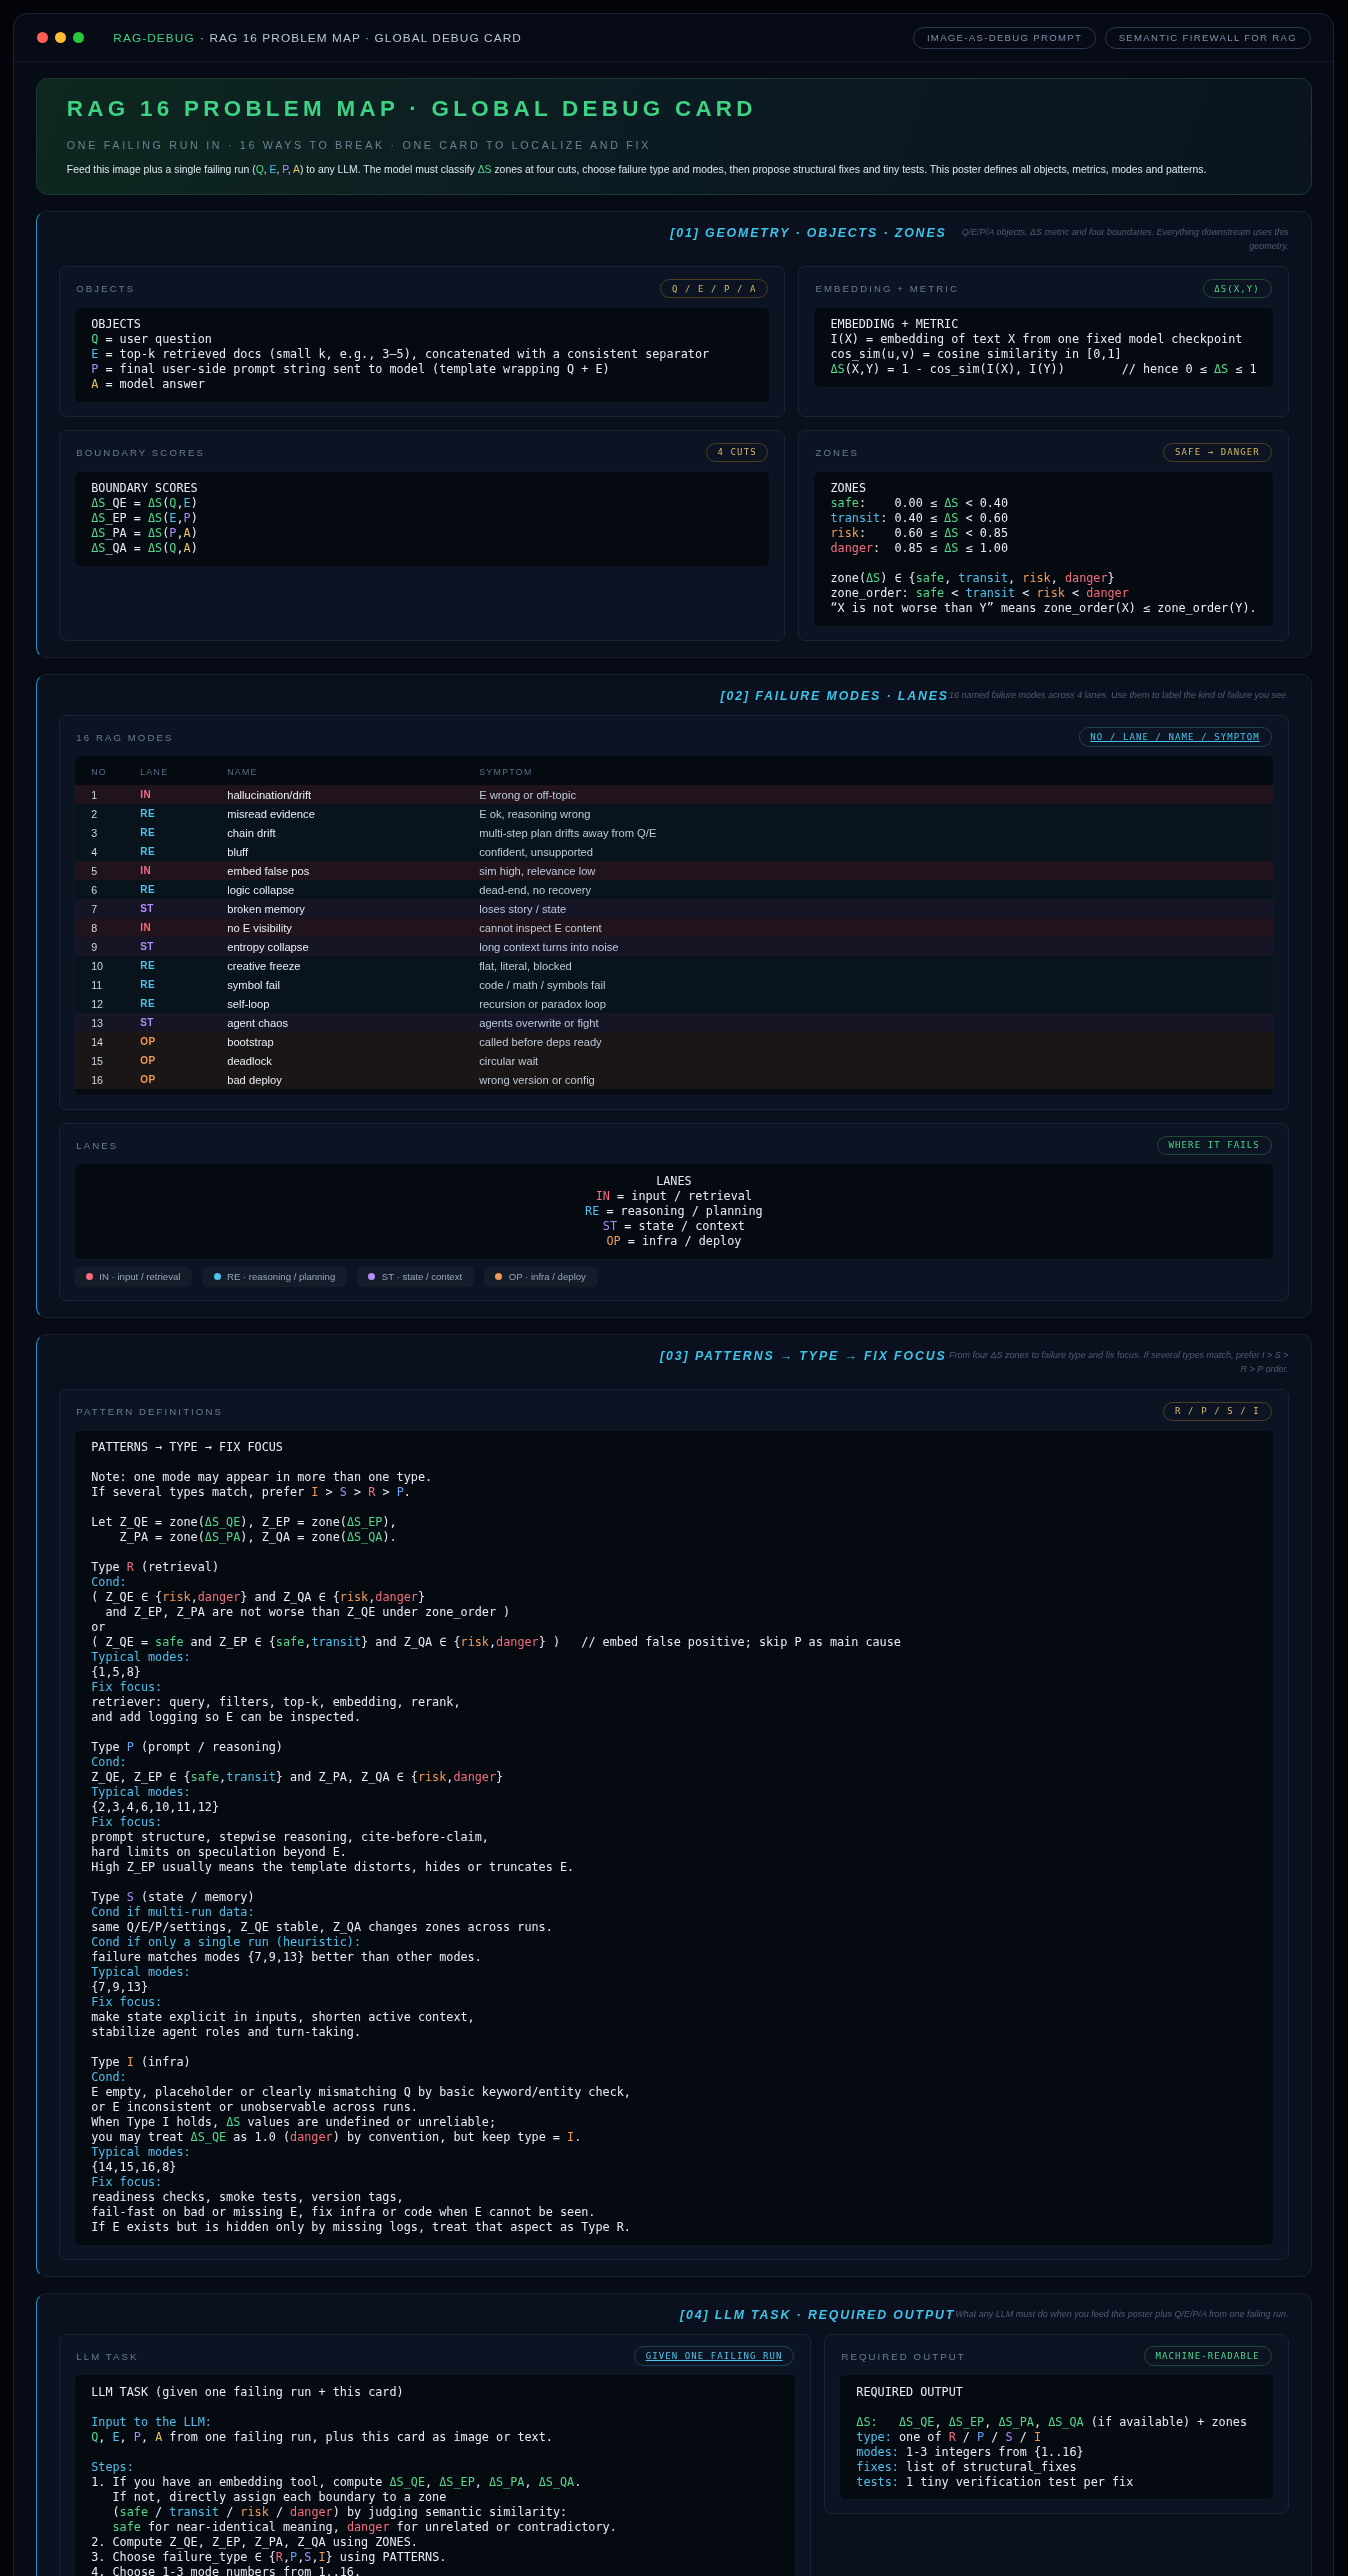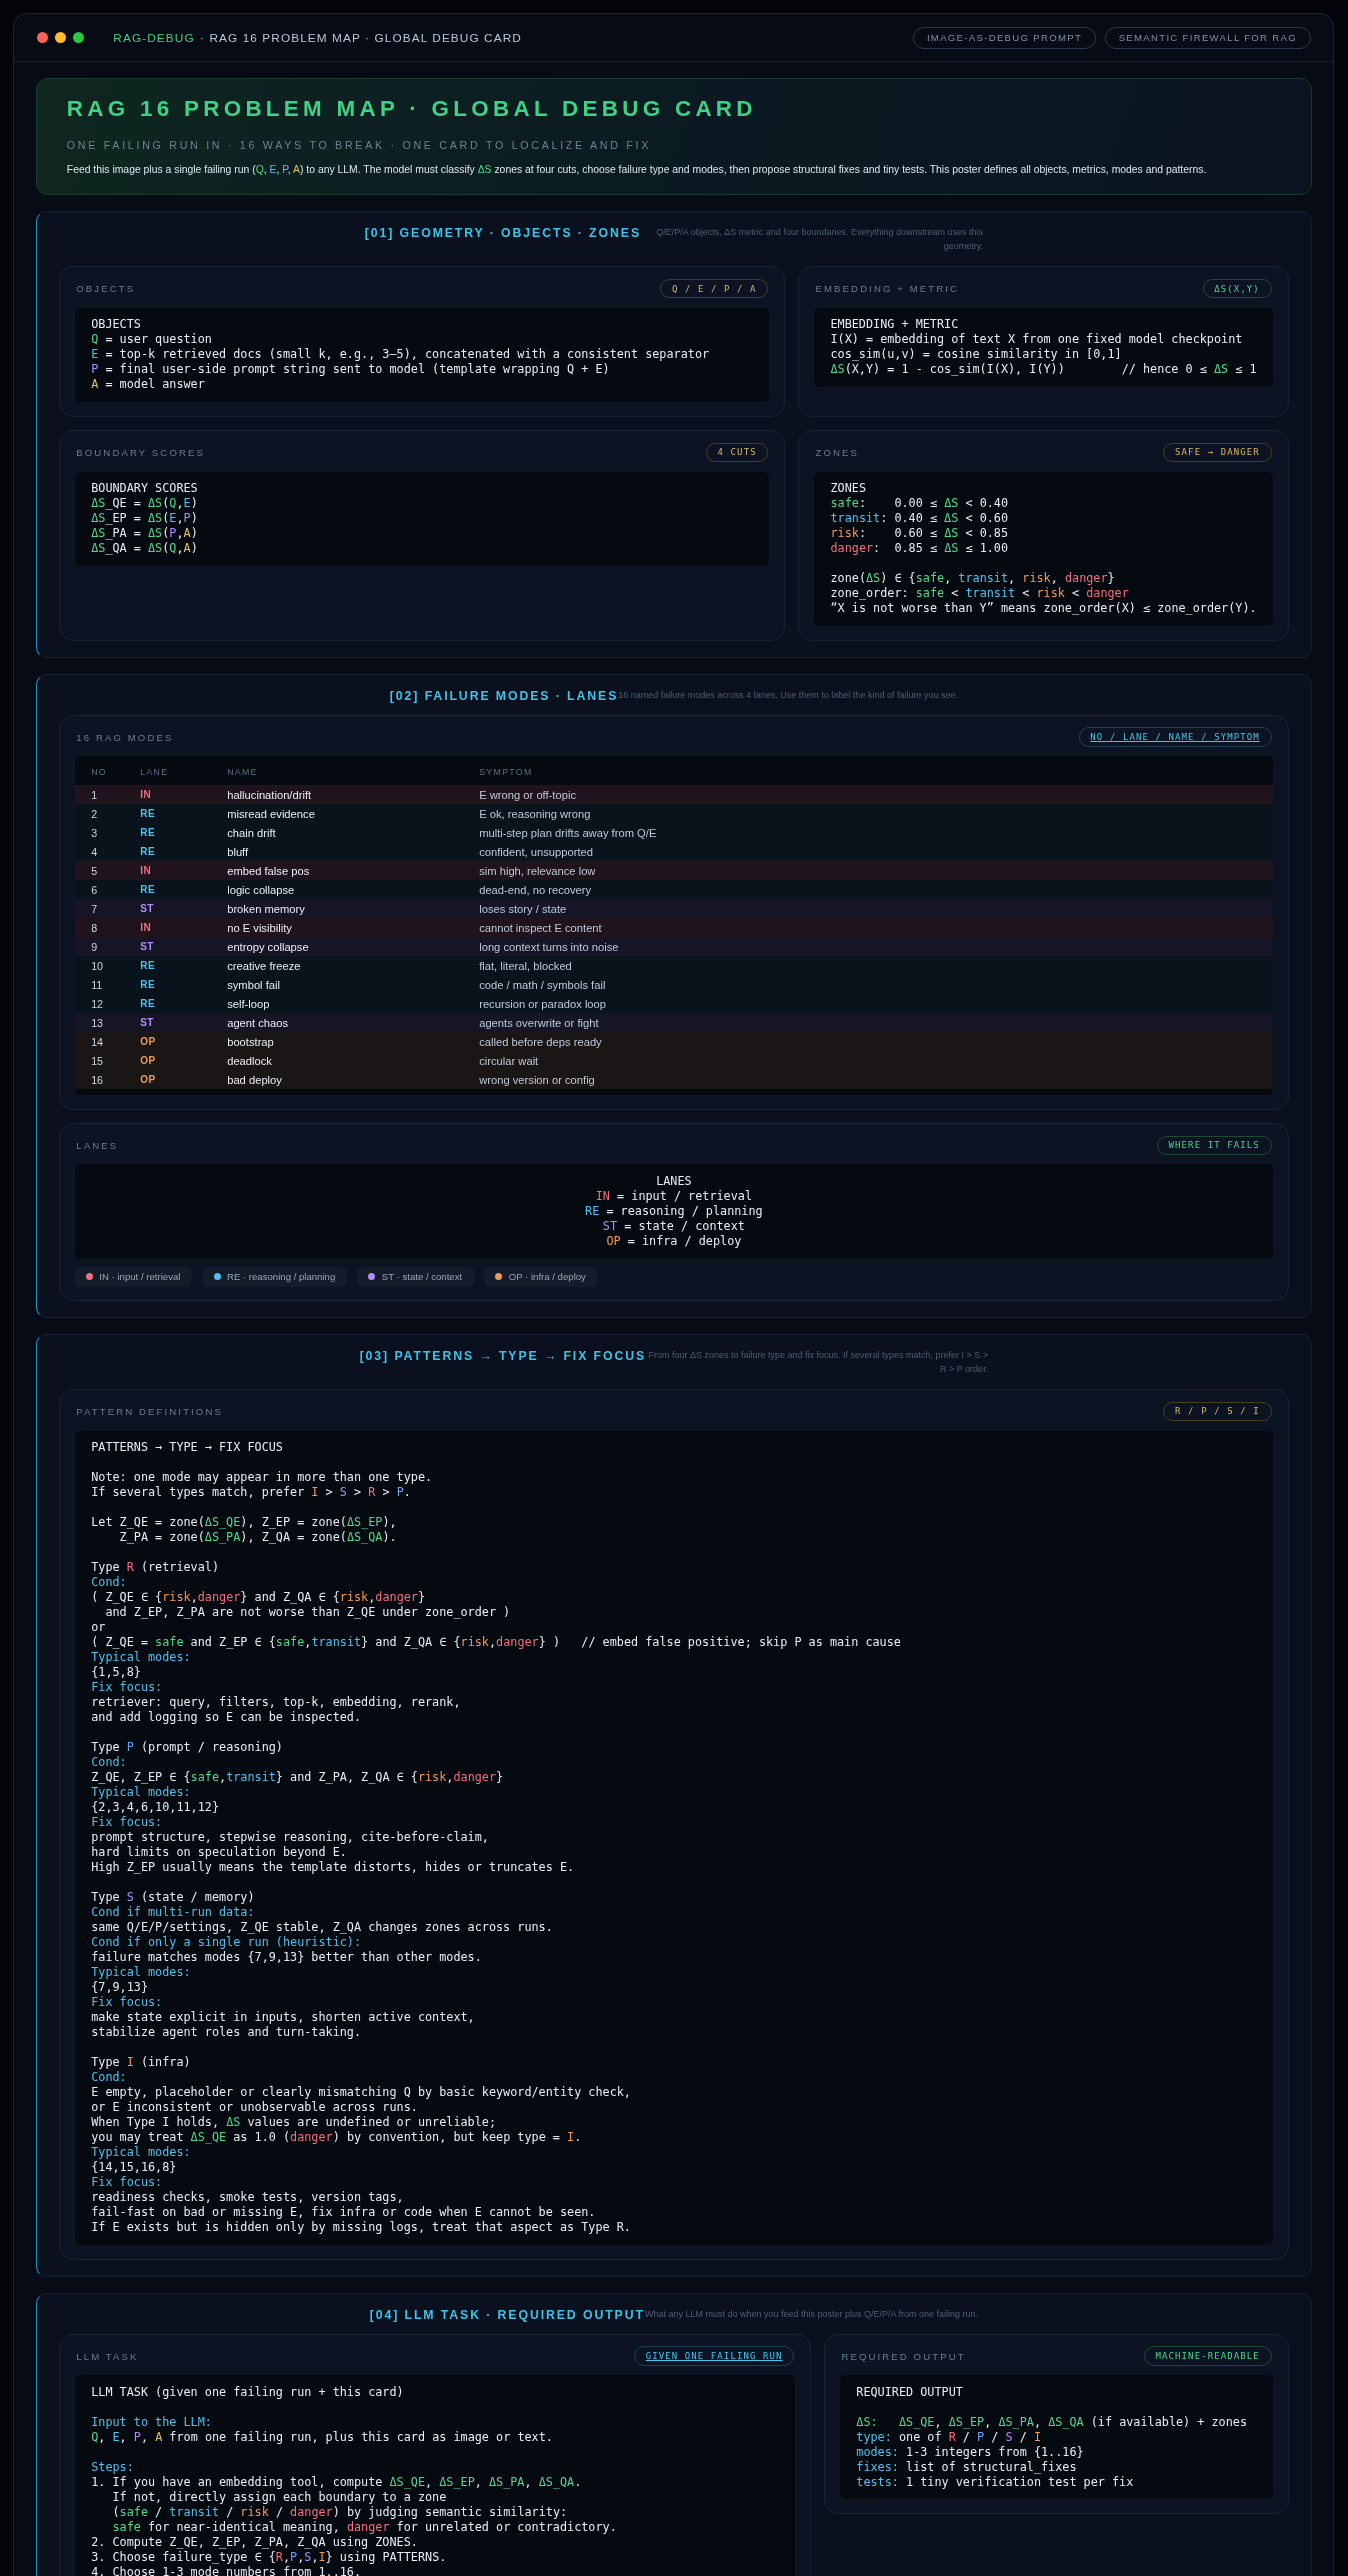--- a/index.html
+++ b/index.html
@@ -18,27 +18,27 @@
   .pill { border:0.5px solid #2b3950; border-radius:534px; padding:4.8px 13px; font-size:9.6px; letter-spacing:1.3px; color:#7e90aa; white-space:nowrap; }
   
   .hero { margin:16px 21.4px 0; border:0.5px solid #1b3a31; border-radius:11.8px; padding:17px 30px 19px;
           background:linear-gradient(110deg,#0e271f 0%,#0b1b22 48%,#0a1420 100%); }
   .hero h1 { font-size:22.4px; font-weight:600; letter-spacing:4.3px; color:#3ed284; white-space:nowrap; }
   .hero .sub { margin-top:17px; font-size:10.7px; letter-spacing:2.7px; color:#6d8294; white-space:nowrap; }
   .hero .intro { margin-top:13px; font-size:10.4px; color:#dde6f0; white-space:nowrap; }
   
   .section { margin:16px 21.4px 0; background:#0a101d; border:0.5px solid #151f31; border-left:1.6px solid #1e93c4;
              border-radius:10.7px; padding:14px 22.4px 16px; }
-  .sec-head { display:flex; justify-content:center; align-items:flex-start; margin-bottom:11.8px; }
+  .sec-head { display:flex; justify-content:flex-end; align-items:flex-start; margin-bottom:11.8px;font-style:italic; }
   .sec-title { font-size:12.3px; font-weight:bold; letter-spacing:1.9px; color:#3cc5e8; white-space:nowrap; }
   .sec-note { font-size:9px; line-height:1.55; color:#4e5e74; text-align:right; max-width:342px; }
   .grid2 { display:grid; grid-template-columns:1.7fr 1fr; gap:13px; align-items:stretch; }
   .grid2 + .grid2 { margin-top:13px; }
   .grid-task { display:grid; grid-template-columns:1.62fr 1fr; gap:13px; align-items:start; }
-  .panel { background:#0c1322; border:0.5px solid #1a2334; border-radius:14px; padding:11.8px 14px 13px; }
+  .panel { background:#0c1322; border:0.5px solid #1a2334; border-radius:7px; padding:11.8px 14px 13px; }
   .panel-head { display:flex; justify-content:space-between; align-items:center; margin:0 2.1px 8.5px; }
   .panel-label { font-size:9.6px; letter-spacing:2.1px; color:#6a7d95; white-space:nowrap; }
   .badge { border:0.5px solid #3a3f4d; border-radius:534px; padding:3.7px 10.7px; font-size:9px; letter-spacing:1.1px;
            font-family:"DejaVu Sans Mono",monospace; white-space:nowrap; }
   .badge.amber{ color:#d9b863; border-color:#4a3f20; }
   .badge.green{ color:#4bd58a; border-color:#1f4a34; }
   .badge.cyan { color:#49c4ea; border-color:#1e4253;text-decoration:underline; }
   
   .code { background:#050910; border:0.5px solid #0f1726; border-radius:6.4px; padding:9.6px 16px;
           font-family:"DejaVu Sans Mono",monospace; font-size:11.8px; line-height:15px; color:#e7edf6; white-space:pre; overflow:hidden; }

